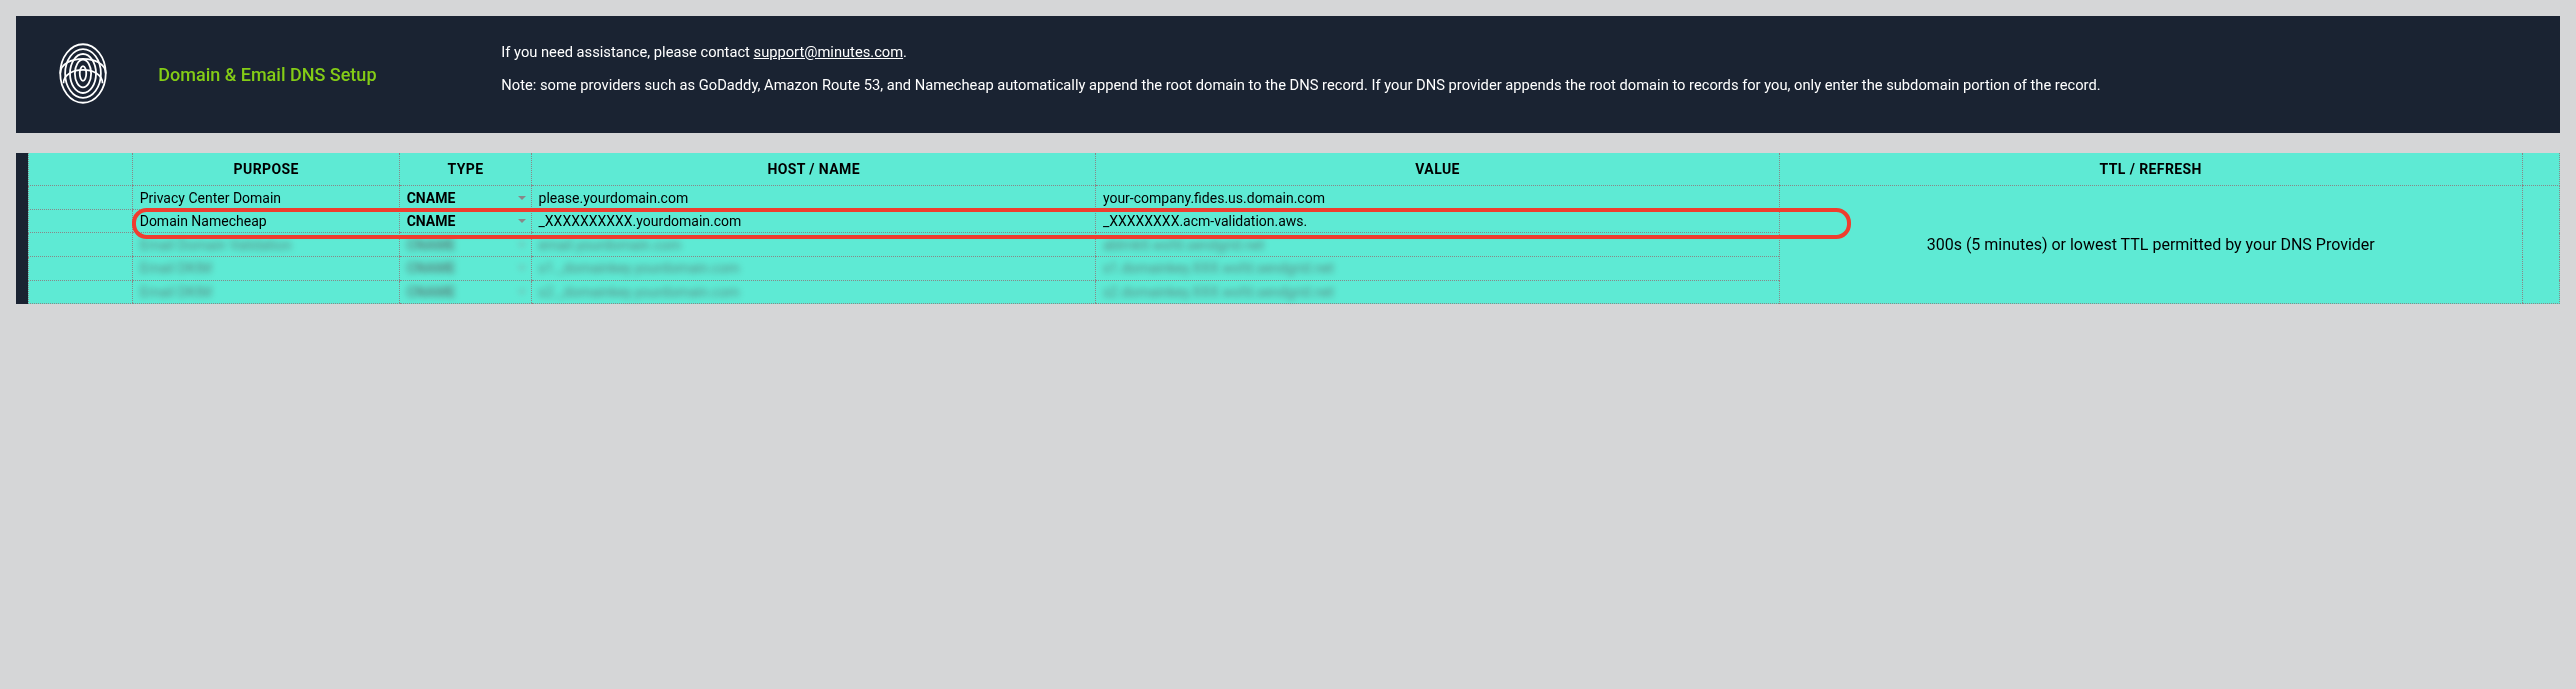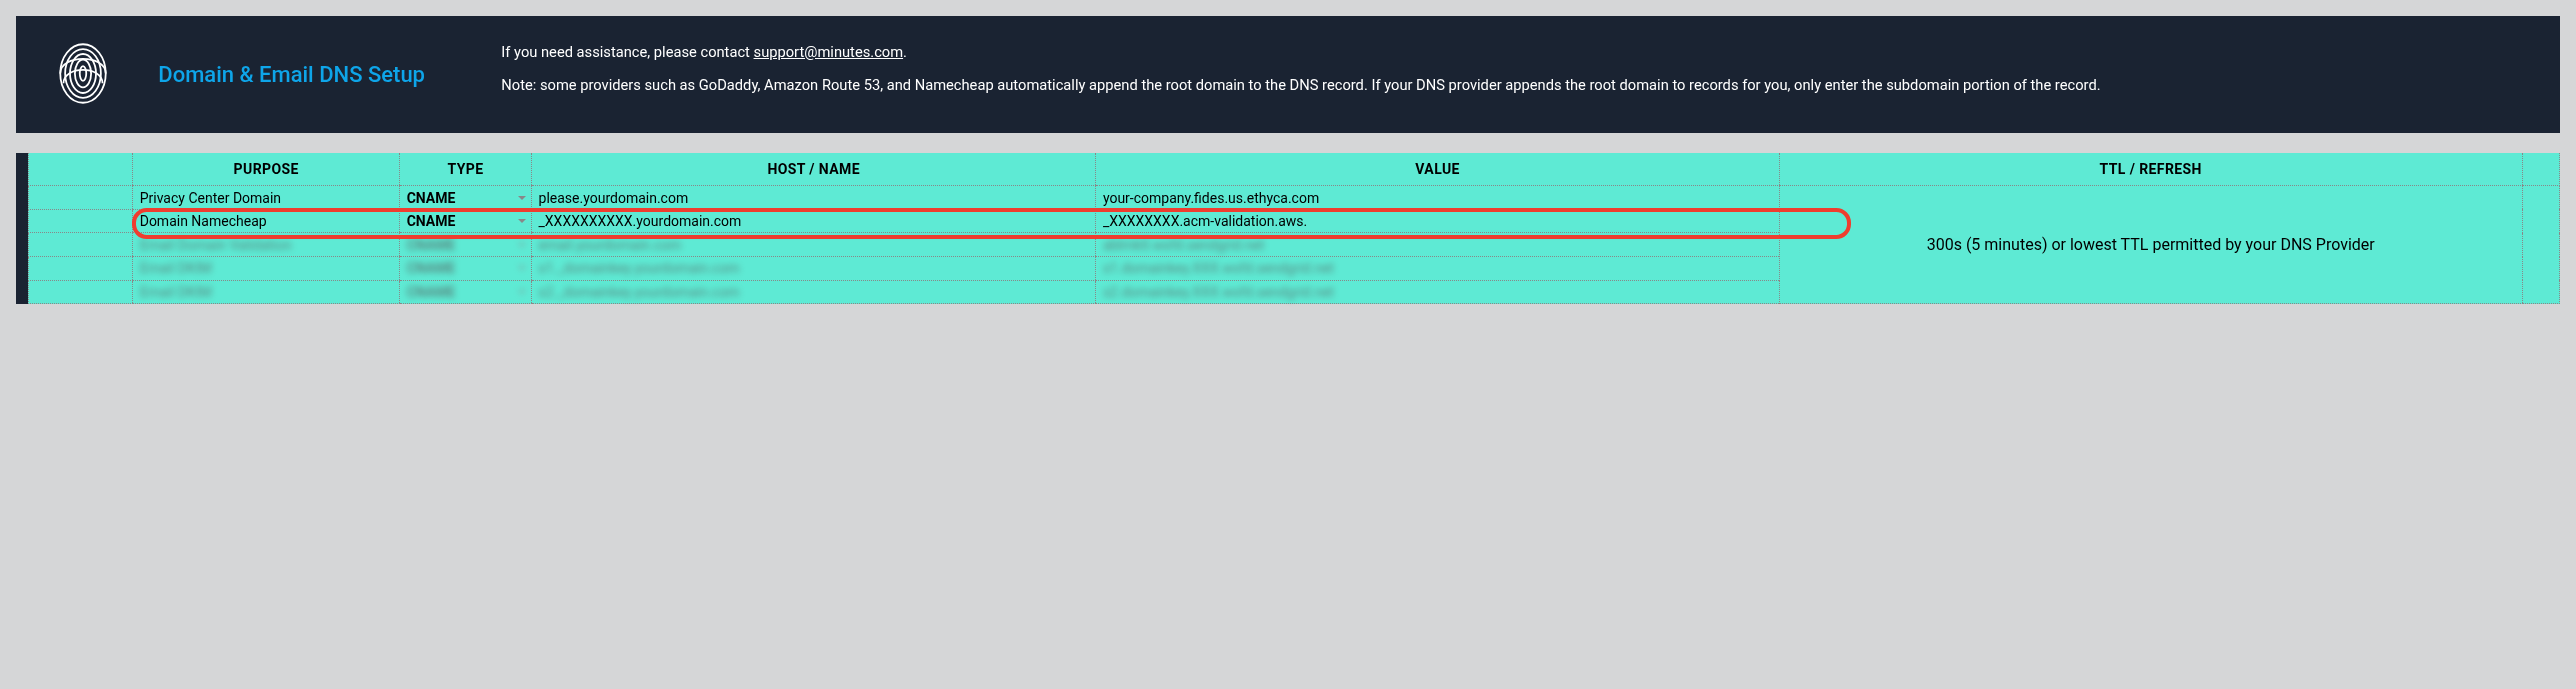--- a/index.html
+++ b/index.html
@@ -19,23 +19,23 @@
 }
 .icon-wrap {
   flex: 0 0 auto;
 }
 .fingerprint-svg { width: 52px; height: 65px; }
 .title-col {
   flex: 0 0 auto;
   width: 294px;
 }
 .title-text {
-  font-size: 22px;
+  font-size: 18px;
   font-weight: 500;
-  color: #0ea5e9;
+  color: #84cc16;
 }
 .desc-col {
   flex: 1 1 auto;
   font-size: 14.7px;
   line-height: 1.5;
   color: #fff;
 }
 .desc-col p { margin-bottom: 11.4px; }
 .desc-col p:last-child { margin-bottom: 12px; }
 .desc-col a { color: #fff; text-decoration: underline; }
@@ -151,21 +151,21 @@
         <th class="col-ttl">TTL / REFRESH</th>
         <th class="col-end"></th>
       </tr>
     </thead>
     <tbody id="tbody">
       <tr>
         <td></td>
         <td>Privacy Center Domain</td>
         <td class="type-cell"><span>CNAME</span><span class="chevron"></span></td>
         <td>please.yourdomain.com</td>
-        <td>your-company.fides.us.ethyca.com</td>
+        <td>your-company.fides.us.domain.com</td>
         <td class="ttl-cell" rowspan="5">300s (5 minutes) or lowest TTL permitted by your DNS Provider</td>
         <td rowspan="5"></td>
       </tr>
       <tr>
         <td></td>
         <td>Domain Namecheap</td>
         <td class="type-cell"><span>CNAME</span><span class="chevron"></span></td>
         <td>_XXXXXXXXXX.yourdomain.com</td>
         <td>_XXXXXXXX.acm-validation.aws.</td>
       </tr>

